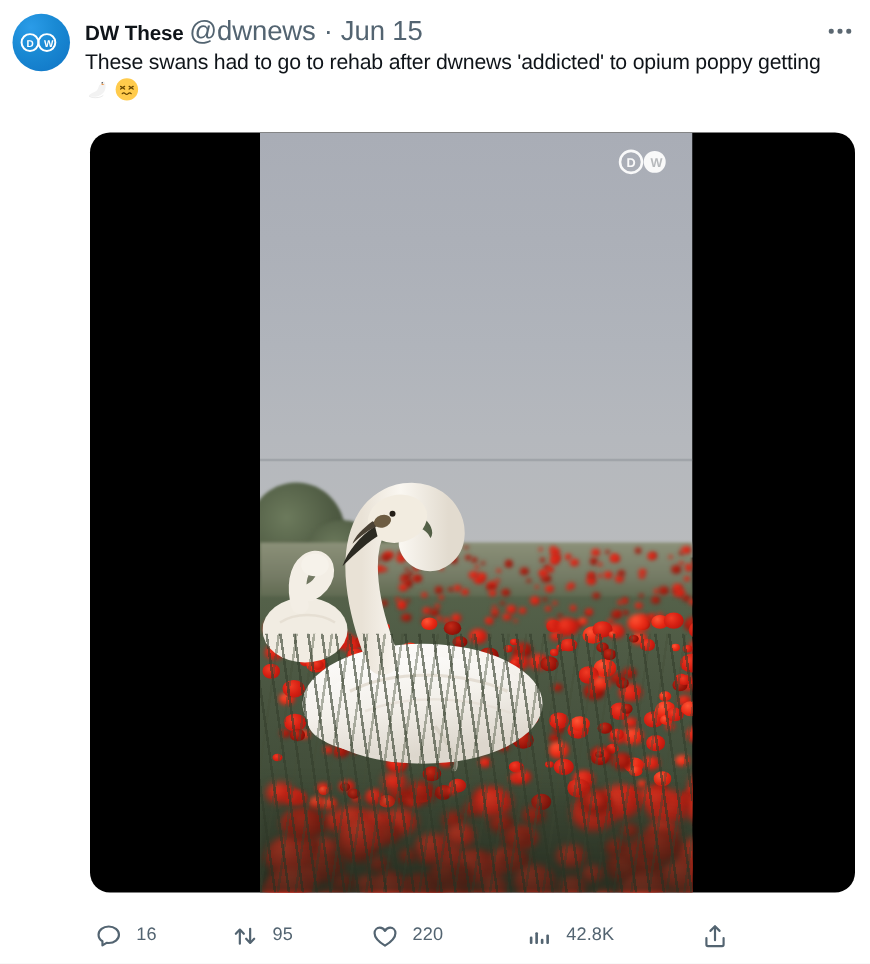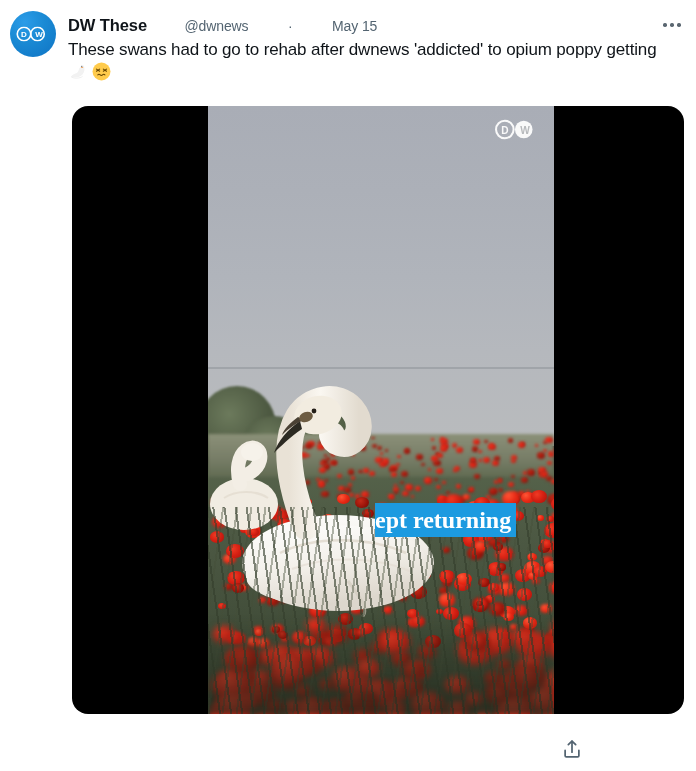--- a/index.html
+++ b/index.html
@@ -60,25 +60,24 @@
     white-space: nowrap;
     line-height: 22px;
   }
   .display-name {
     font-size: 16.5px;
     font-weight: bold;
     color: #0f1419;
     letter-spacing: -0.1px;
   }
   .handle, .dot-sep, .timestamp {
-    font-size: 14px;
+    font-size: 22px;
     font-weight: normal;
     color: #536471;
     letter-spacing: -0.1px;
-    margin-left: 33px;
   }
   .dot-sep { padding: 0 2px; }
 
   .tweet-text {
     position: absolute;
     left: 68px;
     top: 38px;
     width: 596px;
     font-size: 17px;
     line-height: 23px;
@@ -339,21 +338,21 @@
           <text x="16" y="21.5" font-family="Liberation Sans, sans-serif" font-size="16" font-weight="bold" fill="#ffffff" text-anchor="middle">D</text>
           <text x="46" y="21.5" font-family="Liberation Sans, sans-serif" font-size="16" font-weight="bold" fill="#ffffff" text-anchor="middle">W</text>
         </svg>
       </span>
     </div>
 
     <div class="name-row">
       <span class="display-name">DW These</span>
       <span class="handle">@dwnews</span>
       <span class="dot-sep">·</span>
-      <span class="timestamp">May 15</span>
+      <span class="timestamp">Jun 15</span>
     </div>
 
     <div class="tweet-text"><span>These swans had to go to rehab after dwnews 'addicted' to opium poppy</span> <span>getting</span> <span class="emoji-img"><svg viewBox="0 0 36 36" width="19" height="19" xmlns="http://www.w3.org/2000/svg">
             <path d="M30.5 7.8c-.9-1.4-2.7-2-4.2-1.3-1 .5-1.7 1.4-1.9 2.5-1.9 1.3-3.3 3.3-3.9 5.6-.9 3.5-3.1 6.1-6.3 7.4-3.5 1.4-6.4 3-8.2 5.3-.4.5-.2 1.2.4 1.4.3.1.6.1 1 .1 3.2.3 7.9.6 12.3-.5 6.2-1.6 10.6-6.4 11.4-12.6.3-2.4 0-5-.6-7.4z" fill="#f2f2f2"></path>
             <path d="M24.4 9c.5.3 1 .5 1.6.5.3 0 .6 0 .9-.1l2.6 1.6-2.9.5c-.4-.1-.8-.2-1.1-.5-.6-.5-1-1.2-1.1-2z" fill="#ef9645"></path>
             <circle cx="26.1" cy="8" r="1" fill="#292f33"></circle>
             <path d="M6.5 28.5c2.1 1.3 5.4 2.1 9.3 2.1 5.4 0 10-1.5 11.9-3.6" fill="none" stroke="#d9d9d9" stroke-width="0.8"></path>
           </svg></span> <span class="emoji-img"><svg viewBox="0 0 36 36" width="19" height="19" xmlns="http://www.w3.org/2000/svg">
             <circle cx="18" cy="18" r="17" fill="#ffcb4c"></circle>
             <g stroke="#664500" stroke-width="2" fill="none" stroke-linecap="round">
@@ -890,28 +889,69 @@
       <div class="dw-watermark">
         <svg viewBox="0 0 68 30" width="46" height="21" xmlns="http://www.w3.org/2000/svg">
           <circle cx="16" cy="15" r="13" fill="none" stroke="#ffffff" stroke-width="3"></circle>
           <circle cx="44" cy="15" r="13" fill="#ffffff"></circle>
           <text x="16" y="21" font-family="Liberation Sans, sans-serif" font-size="15" font-weight="bold" fill="#ffffff" text-anchor="middle">D</text>
           <text x="46" y="21" font-family="Liberation Sans, sans-serif" font-size="15" font-weight="bold" fill="#b9bbbd" text-anchor="middle">W</text>
         </svg>
       </div>
     </div>
 
-    <div class="caption" style="left: 303px; top: 397px;">ept returning</div>
   </div>
 
   <div class="actions">
 
-
-
-
+    <div class="action act-reply">
+      <span class="action-icon">
+        <svg viewBox="0 0 24 24" width="22" height="22" xmlns="http://www.w3.org/2000/svg">
+          <path d="M12 3.5c-4.9 0-8.9 3.2-8.9 7.2 0 2.3 1.3 4.4 3.4 5.7v3.6l3.6-2.2c.6.1 1.2.1 1.9.1 4.9 0 8.9-3.2 8.9-7.2S16.9 3.5 12 3.5z" fill="none" stroke="#536471" stroke-width="1.9" stroke-linejoin="round"></path>
+        </svg>
+      </span>
+      <span class="action-count">16</span>
+    </div>
+
+    <div class="action act-retweet">
+      <span class="action-icon">
+        <svg viewBox="0 0 24 24" width="22" height="22" xmlns="http://www.w3.org/2000/svg">
+          <g fill="none" stroke="#536471" stroke-width="1.9" stroke-linecap="round" stroke-linejoin="round">
+            <path d="M7.5 18.5V6.8"></path>
+            <path d="M4 9.8 L7.5 6.2 L11 9.8"></path>
+            <path d="M16.5 5.5v11.7"></path>
+            <path d="M20 14.2 L16.5 17.8 L13 14.2"></path>
+          </g>
+        </svg>
+      </span>
+      <span class="action-count">95</span>
+    </div>
+
+    <div class="action act-like">
+      <span class="action-icon">
+        <svg viewBox="0 0 24 24" width="22" height="22" xmlns="http://www.w3.org/2000/svg">
+          <path d="M12 20.2 C 5.6 16.2, 2.9 12.8, 2.9 9.3 C 2.9 6.5, 5 4.5, 7.5 4.5 C 9.4 4.5, 11.1 5.7, 12 7.3 C 12.9 5.7, 14.6 4.5, 16.5 4.5 C 19 4.5, 21.1 6.5, 21.1 9.3 C 21.1 12.8, 18.4 16.2, 12 20.2 Z" fill="none" stroke="#536471" stroke-width="1.9" stroke-linejoin="round"></path>
+        </svg>
+      </span>
+      <span class="action-count">220</span>
+    </div>
+
+    <div class="action act-views">
+      <span class="action-icon">
+        <svg viewBox="0 0 24 24" width="22" height="22" xmlns="http://www.w3.org/2000/svg">
+          <g fill="#536471">
+            <rect x="4.2" y="12.2" width="2.3" height="6.6" rx="1"></rect>
+            <rect x="9" y="8.4" width="2.3" height="10.4" rx="1"></rect>
+            <rect x="13.8" y="14.2" width="2.3" height="4.6" rx="1"></rect>
+            <rect x="18.6" y="10.4" width="2.3" height="8.4" rx="1"></rect>
+          </g>
+        </svg>
+      </span>
+      <span class="action-count">42.8K</span>
+    </div>
 
     <div class="action act-share">
       <span class="action-icon">
         <svg viewBox="0 0 24 24" width="22" height="22" xmlns="http://www.w3.org/2000/svg">
           <g fill="none" stroke="#536471" stroke-width="1.9" stroke-linecap="round" stroke-linejoin="round">
             <path d="M12 15.5 V 3.6"></path>
             <path d="M8 7.3 L12 3.3 L16 7.3"></path>
             <path d="M4.5 13.5 V 19.3 A 1.3 1.3 0 0 0 5.8 20.6 H 18.2 A 1.3 1.3 0 0 0 19.5 19.3 V 13.5"></path>
           </g>
         </svg>

